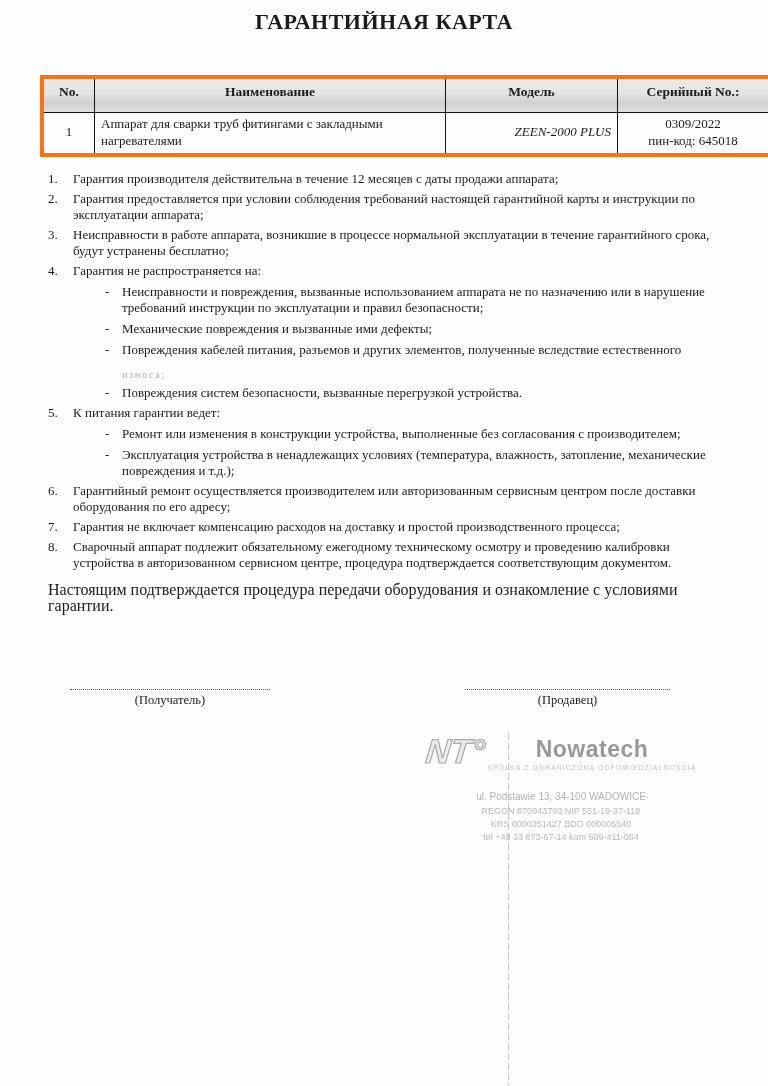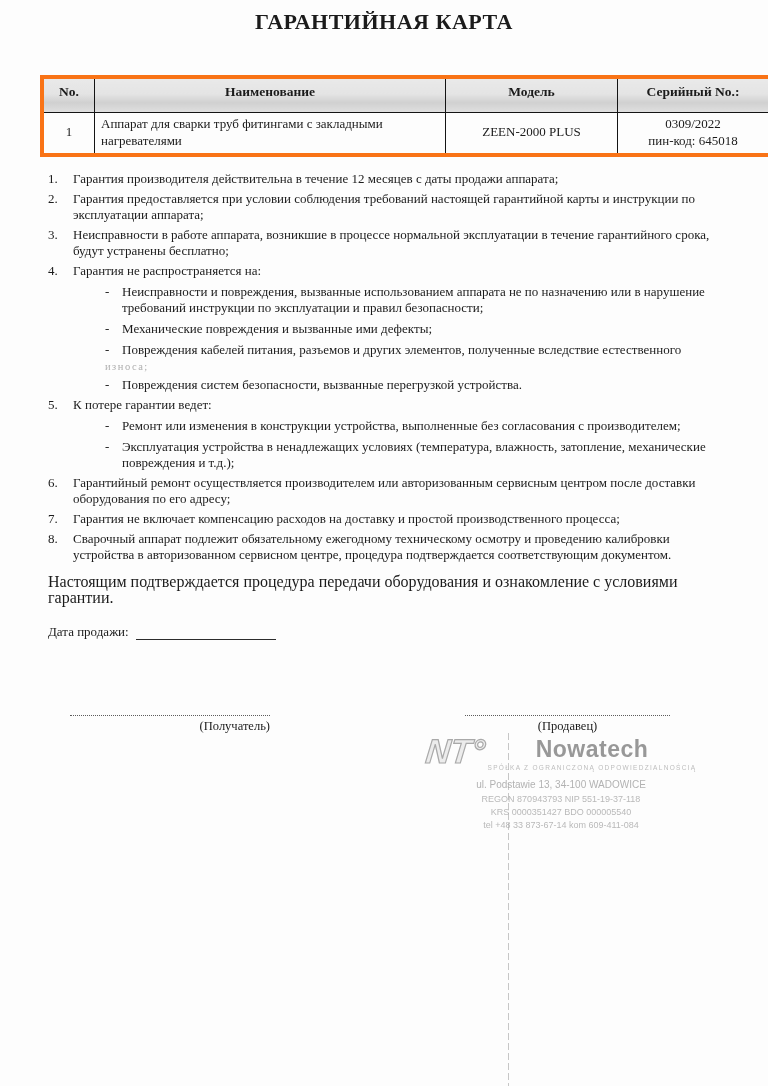--- a/index.html
+++ b/index.html
@@ -25,62 +25,62 @@
     font-size:13.5px; font-weight:bold; text-align:center;
     vertical-align:top; padding:5px 2px 12px 2px;
   }
   .col-no { width:46px; }
   .col-name { width:346px; }
   .col-model { width:167px; }
   .col-serial { width:146px;margin-top:31px; }
   .spec-table td { font-size:13px; padding:3px 6px; line-height:1.3; }
   .c-no { text-align:center; }
   .c-name { padding-left:13px; }
-  .c-model { text-align:center; }
+  .c-model { text-align:right;font-style:italic; }
   .c-serial { text-align:center; }
   
   .terms { margin:14px 38px 0 48px; font-size:13px; }
   .term { display:flex; margin-top:4px; line-height:16px; }
   .tnum { flex:none; width:25px; }
   .ttext { flex:1; }
   .sub { display:flex; margin:5px 0 0 57px; line-height:16px; }
   .dash { flex:none; width:17px; }
   .stext { flex:1; }
-  .faded-row { margin-top:4px; height:10px;flex-direction:column; }
+  .faded-row { margin-top:12px; height:10px; }
   .faded-word {
     color:#aeaeae; font-size:10.5px; letter-spacing:1.5px;
     filter:blur(.5px); line-height:10px;
   }
   
   .confirm { margin:11px 38px 0 48px; font-size:16px; line-height:16px; }
   .date-row { margin:18px 38px 0 48px; font-size:13px; display:flex; align-items:flex-end; }
   .date-line {
     display:inline-block; width:140px; height:15px; margin-left:7px;
     border-bottom:1.3px solid #2c2c2c;
   }
   .sig-row { display:flex; justify-content:space-between; margin:74px 98px 0 70px; }
   .sig { text-align:center; }
-  .sig-receiver { width:200px;text-align:right; }
+  .sig-receiver { width:200px; }
   .sig-seller { width:205px; }
   .sig-line { height:1px; border-bottom:1.4px dotted #5c5c5c; }
   .sig-label { font-size:12.5px; margin-top:3px; }
   
   .stamp {
     position:absolute; left:424px; top:736px; width:274px;
     text-align:center; font-family:"Liberation Sans", sans-serif;
   }
   .stamp-top { display:flex; justify-content:center; align-items:flex-start; }
   .nt-glyph {
     font-weight:bold; font-style:italic; font-size:34px; line-height:30px;
     color:#ececec; -webkit-text-stroke:1.2px #a9a9a9; transform:skewX(-6deg);
     margin-right:3px;
   }
   .nowatech { font-weight:bold; font-size:23px; line-height:27px; color:#989898; letter-spacing:.5px; }
   .stamp-sub { font-size:6.5px; color:#bdbdbd; letter-spacing:1.3px; margin-top:1px; white-space:nowrap; }
-  .stamp-lines { margin-top:7px; font-size:9px; color:#b9b9b9; line-height:1.45; }
+  .stamp-lines { margin-top:19px; font-size:9px; color:#b9b9b9; line-height:1.45; }
   .stamp-line-1 { font-size:10px; color:#b2b2b2; }
   
   .crease {
     position:absolute; left:508px; top:733px; bottom:0; width:1px; opacity:.65;
     background:repeating-linear-gradient(180deg,#a9a9a9 0 7px, rgba(169,169,169,0) 7px 10px);
   }
 </style>
 </head>
 <body>
 
@@ -147,21 +147,21 @@
       <span class="dash"></span>
       <span class="stext faded-word">износа;</span>
     </div>
     <div class="sub">
       <span class="dash">-</span>
       <span class="stext">Повреждения систем безопасности, вызванные перегрузкой устройства.</span>
     </div>
 
     <div class="term">
       <span class="tnum">5.</span>
-      <span class="ttext">К потере гарантии ведет:</span>
+      <span class="ttext">К питания гарантии ведет:</span>
     </div>
     <div class="sub">
       <span class="dash">-</span>
       <span class="stext">Ремонт или изменения в конструкции устройства, выполненные без согласования с производителем;</span>
     </div>
     <div class="sub">
       <span class="dash">-</span>
       <span class="stext">Эксплуатация устройства в ненадлежащих условиях (температура, влажность, затопление, механические повреждения и т.д.);</span>
     </div>
 
@@ -177,24 +177,20 @@
 
     <div class="term">
       <span class="tnum">8.</span>
       <span class="ttext">Сварочный аппарат подлежит обязательному ежегодному техническому осмотру и проведению калибровки устройства в авторизованном сервисном центре, процедура подтверждается соответствующим документом.</span>
     </div>
 
   </div>
 
   <div class="confirm">Настоящим подтверждается процедура передачи оборудования и ознакомление с условиями гарантии.</div>
 
-  <div class="date-row">
-    <span>Дата продажи:</span>
-    <span class="date-line"></span>
-  </div>
 
   <div class="sig-row">
     <div class="sig sig-receiver">
       <div class="sig-line"></div>
       <div class="sig-label">(Получатель)</div>
     </div>
     <div class="sig sig-seller">
       <div class="sig-line"></div>
       <div class="sig-label">(Продавец)</div>
     </div>

